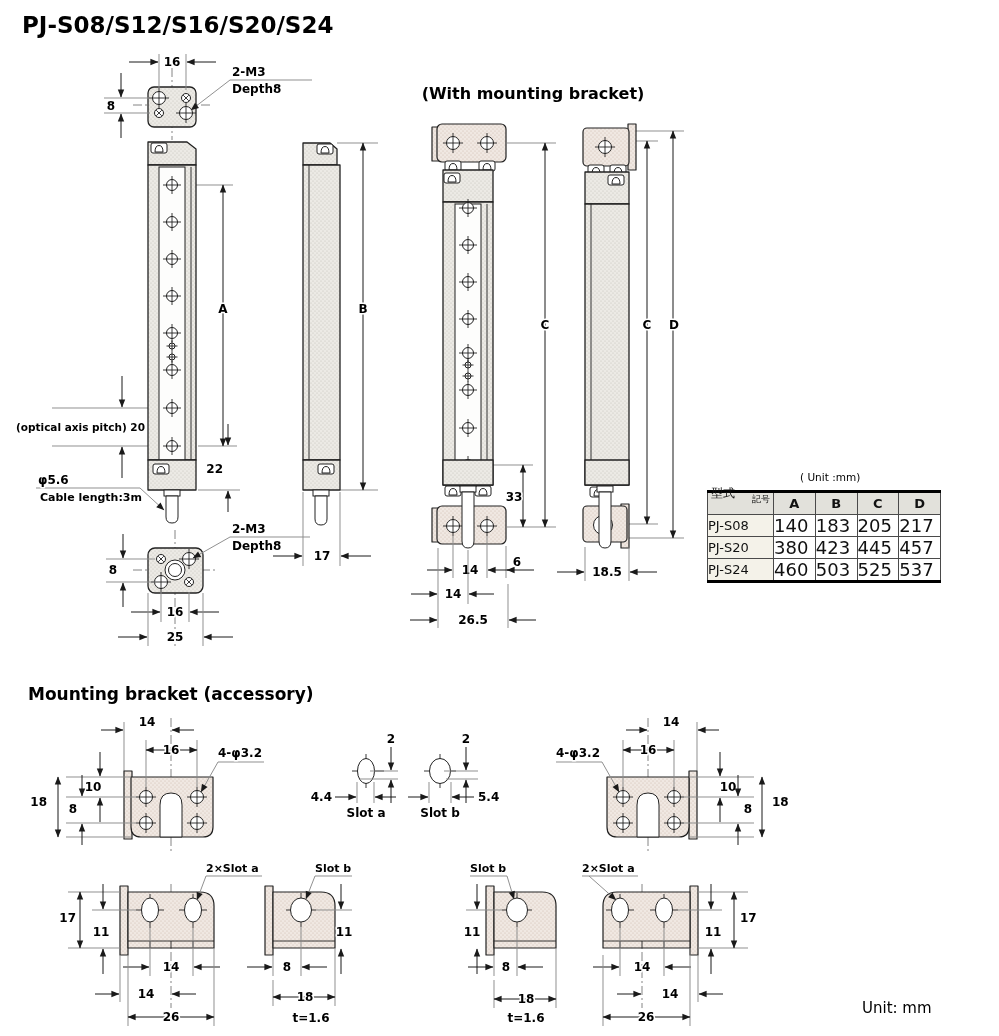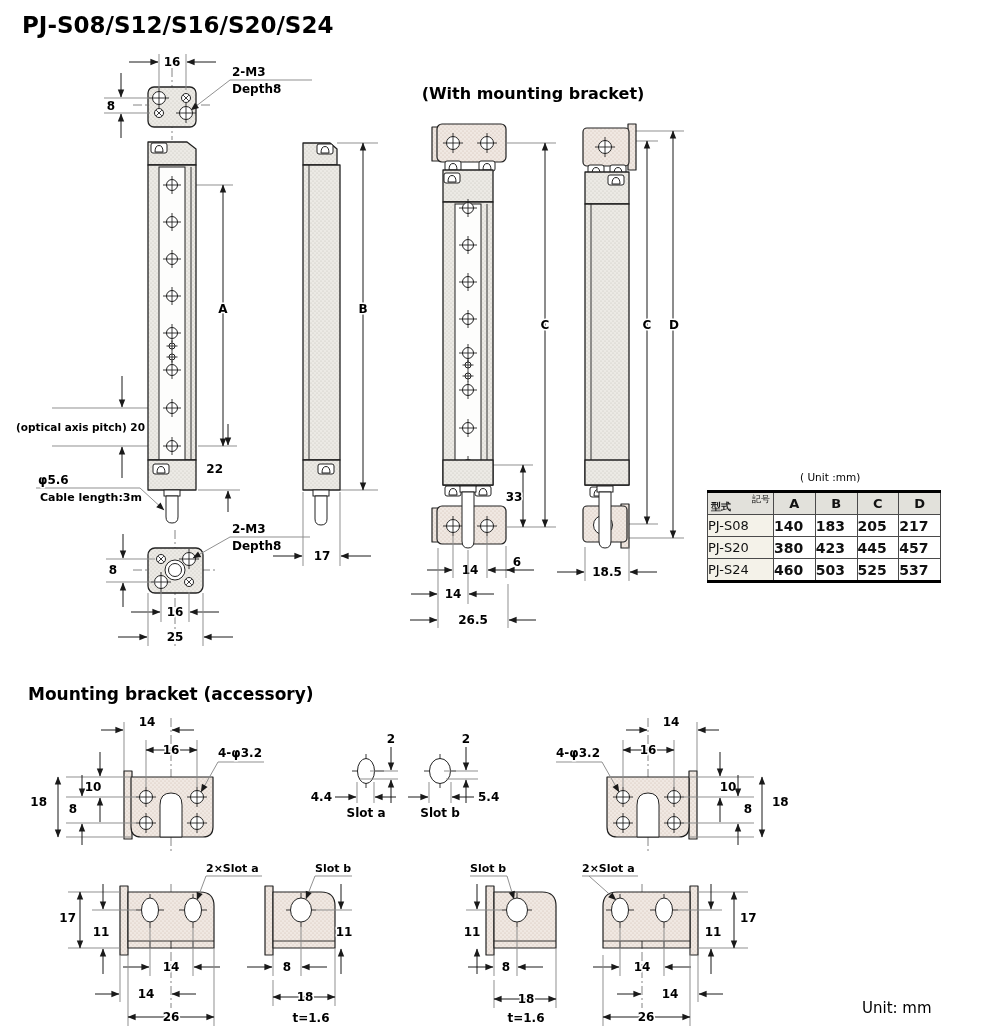--- a/index.html
+++ b/index.html
@@ -29,25 +29,25 @@
   #spec-unit{position:absolute;left:800px;top:471px;width:140px;
              font:400 10.5px "DejaVu Sans",sans-serif;color:#000;}
   table.spec{border-collapse:collapse;width:234px;table-layout:fixed;
              border-top:3px solid #000;border-bottom:3px solid #000;
              font-family:"DejaVu Sans","Liberation Sans",sans-serif;}
   table.spec td,table.spec th{border:1px solid #4a4a4a;height:21px;
              padding:0;font-size:13px;color:#111;}
   table.spec col.c-model{width:66px;}
   table.spec th{background:#e2e1db;font-weight:700;}
   table.spec td.model{background:#f4f2e9;font-weight:400;}
-  table.spec td.val{background:#fff;font-weight:700;font-size:14px;}
+  table.spec td.val{background:#fff;font-weight:400;font-size:18px;}
   th.corner{position:relative;background:#e2e1db linear-gradient(to bottom right,
             rgba(0,0,0,0) 48.5%, #444 49.5%, #444 51%, rgba(0,0,0,0) 52%);}
   th.corner .ctop{position:absolute;right:3px;top:0px;font-size:9px;font-weight:400;}
-  th.corner .cbot{position:absolute;left:3px;bottom:0px;font-size:10px;font-weight:700;}
+  th.corner .cbot{position:absolute;left:3px;bottom:12px;font-size:12px;font-weight:400;}
 </style>
 </head>
 <body>
 
 <div id="stage">
 
 <svg width="999" height="1036" viewBox="0 0 999 1036">
   <defs>
     <marker id="ar" viewBox="0 0 10 10" refX="9.5" refY="5" markerWidth="9" markerHeight="8" orient="auto-start-reverse" markerUnits="userSpaceOnUse">
       <path d="M0,1 L10,5 L0,9 Z" fill="#1a1a1a"></path>

